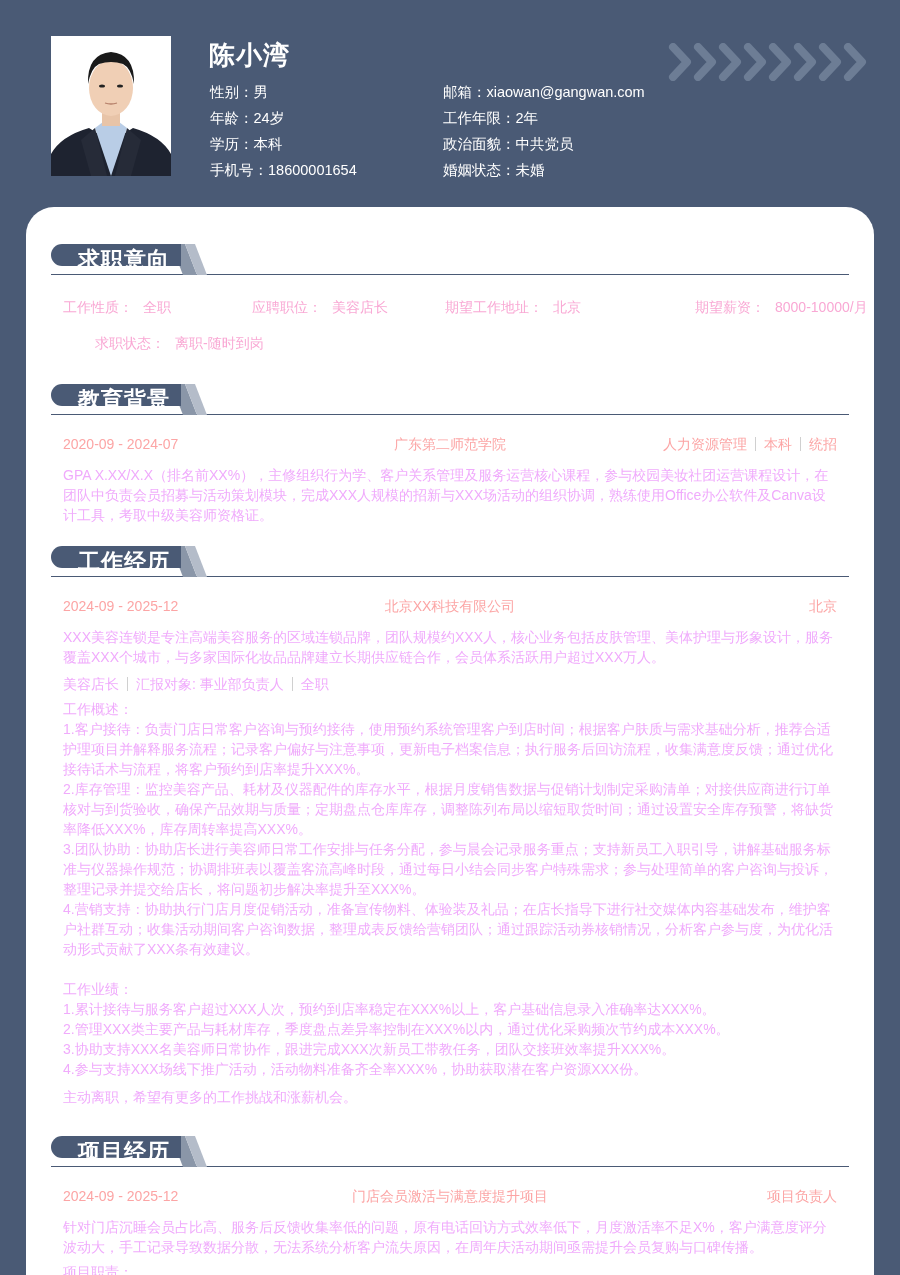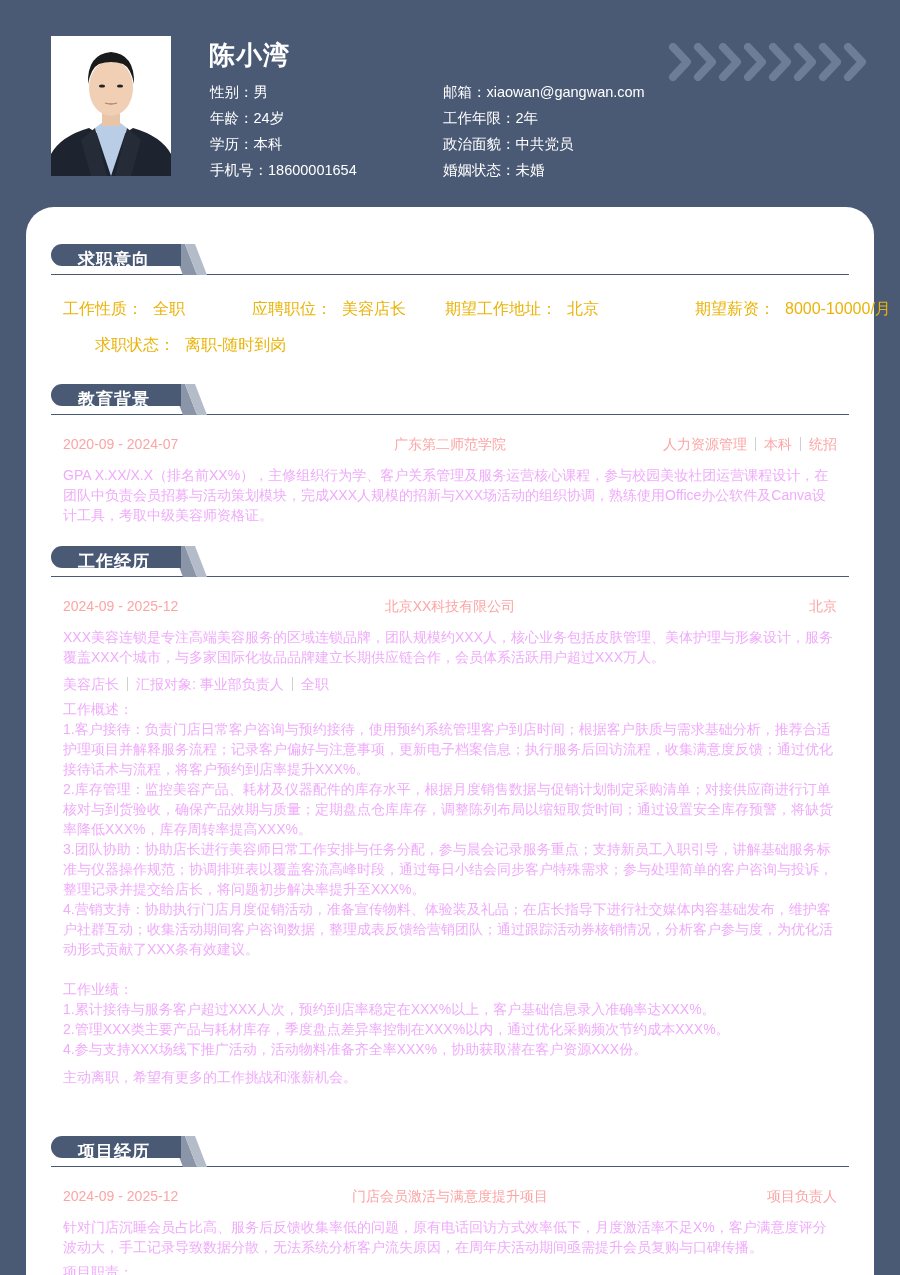--- a/index.html
+++ b/index.html
@@ -29,33 +29,33 @@
 
   .card {
     position: absolute; left: 26px; top: 207px; width: 848px; height: 1100px;
     background: #fff; border-radius: 28px;
   }
   .section { position: absolute; left: 51px; width: 798px; }
   .sec-head { position: relative; height: 31px; }
   .sec-pill {
     position: absolute; left: 0; top: 0; height: 22px; width: 130px;
     background: #4a5a75; border-radius: 16px 0 0 16px;
-    color: #fff; font-size: 17px; font-weight: bold;
+    color: #fff; font-size: 22px; font-weight: bold;
     padding-left: 27px; line-height: 31px; letter-spacing: 1px;
   }
   .sec-stripes { position: absolute; left: 120px; top: 0; width: 40px; height: 31px; }
   .sec-line { position: absolute; left: 0; right: 0; bottom: 0; height: 1.5px; background: #4a5a75; }
   .row3 { position: relative; height: 20px; font-size: 14px; color: #fca5a5; line-height: 20px; }
   .row3 .l { position: absolute; left: 12px; }
   .row3 .c { position: absolute; left: 0; right: 0; text-align: center; }
   .row3 .r { position: absolute; right: 12px; }
   .sep { display: inline-block; width: 1px; height: 14px; background: #d0d0d0; margin: 0 8px; vertical-align: -2px; }
   .para { padding: 0 12px; font-size: 14px; line-height: 20px; color: #f0abfc; }
 
-  .intent-grid { position: relative; height: 70px; font-size: 16px; color: #eab308; }
+  .intent-grid { position: relative; height: 70px; font-size: 14px; color: #f9a8d4; }
   .intent-item { position: absolute; white-space: nowrap; }
   .intent-item .k { margin-right: 10px; }
 </style>
 </head>
 <body>
 
 <div class="header">
   <div class="photo">
     <svg viewBox="0 0 120 140">
       <rect width="120" height="140" fill="#ffffff"></rect>
@@ -163,20 +163,21 @@
     <div>1.客户接待：负责门店日常客户咨询与预约接待，使用预约系统管理客户到店时间；根据客户肤质与需求基础分析，推荐合适护理项目并解释服务流程；记录客户偏好与注意事项，更新电子档案信息；执行服务后回访流程，收集满意度反馈；通过优化接待话术与流程，将客户预约到店率提升XXX%。</div>
     <div>2.库存管理：监控美容产品、耗材及仪器配件的库存水平，根据月度销售数据与促销计划制定采购清单；对接供应商进行订单核对与到货验收，确保产品效期与质量；定期盘点仓库库存，调整陈列布局以缩短取货时间；通过设置安全库存预警，将缺货率降低XXX%，库存周转率提高XXX%。</div>
     <div>3.团队协助：协助店长进行美容师日常工作安排与任务分配，参与晨会记录服务重点；支持新员工入职引导，讲解基础服务标准与仪器操作规范；协调排班表以覆盖客流高峰时段，通过每日小结会同步客户特殊需求；参与处理简单的客户咨询与投诉，整理记录并提交给店长，将问题初步解决率提升至XXX%。</div>
     <div>4.营销支持：协助执行门店月度促销活动，准备宣传物料、体验装及礼品；在店长指导下进行社交媒体内容基础发布，维护客户社群互动；收集活动期间客户咨询数据，整理成表反馈给营销团队；通过跟踪活动券核销情况，分析客户参与度，为优化活动形式贡献了XXX条有效建议。</div>
   </div>
 
   <div class="para" style="margin-top:20px;">
     <div>工作业绩：</div>
     <div>1.累计接待与服务客户超过XXX人次，预约到店率稳定在XXX%以上，客户基础信息录入准确率达XXX%。</div>
     <div>2.管理XXX类主要产品与耗材库存，季度盘点差异率控制在XXX%以内，通过优化采购频次节约成本XXX%。</div>
+    <div>3.协助支持XXX名美容师日常协作，跟进完成XXX次新员工带教任务，团队交接班效率提升XXX%。</div>
     <div>4.参与支持XXX场线下推广活动，活动物料准备齐全率XXX%，协助获取潜在客户资源XXX份。</div>
   </div>
   <div class="para" style="margin-top:8px;">主动离职，希望有更多的工作挑战和涨薪机会。</div>
 </div>
 
 <div class="section" style="top:1136px;">
   <div class="sec-head">
     <div class="sec-line"></div>
     <svg class="sec-stripes" viewBox="0 0 40 31">
       <polygon points="0,0 14,0 26,31 12,31" fill="#8a96a8"></polygon>

